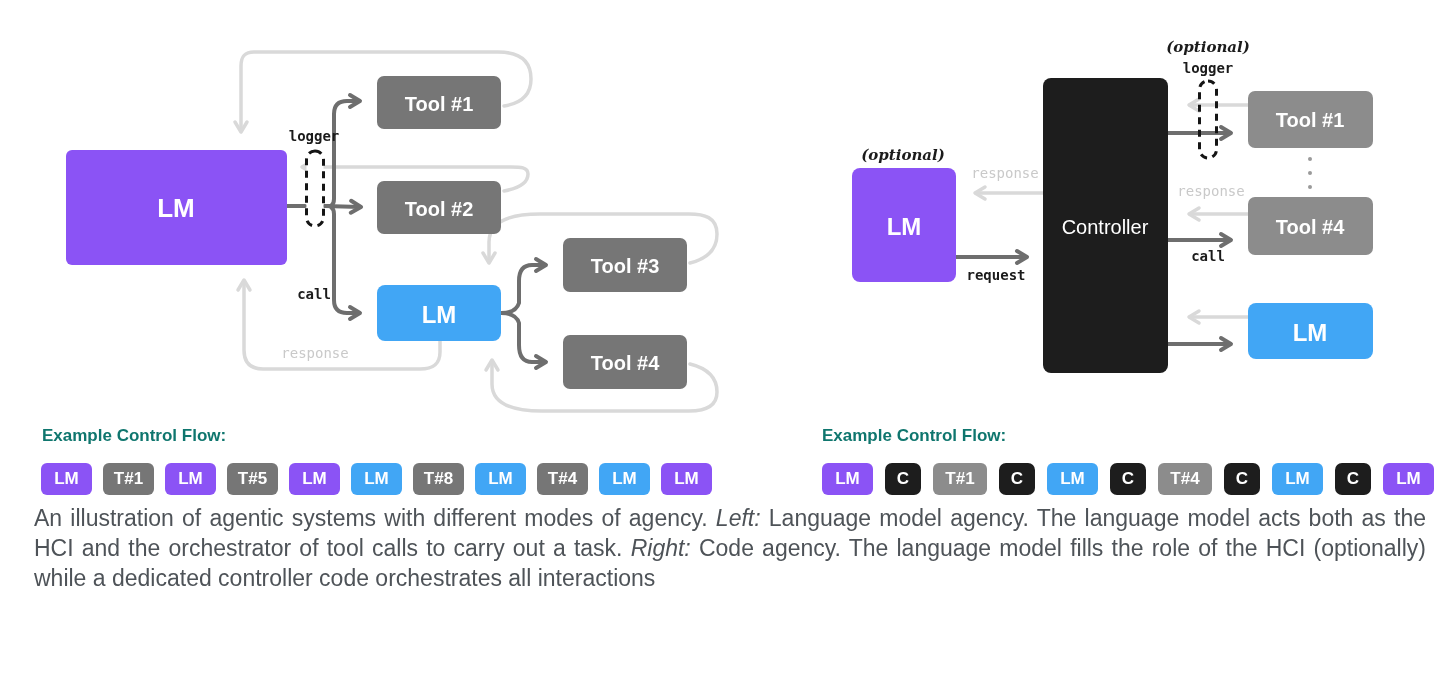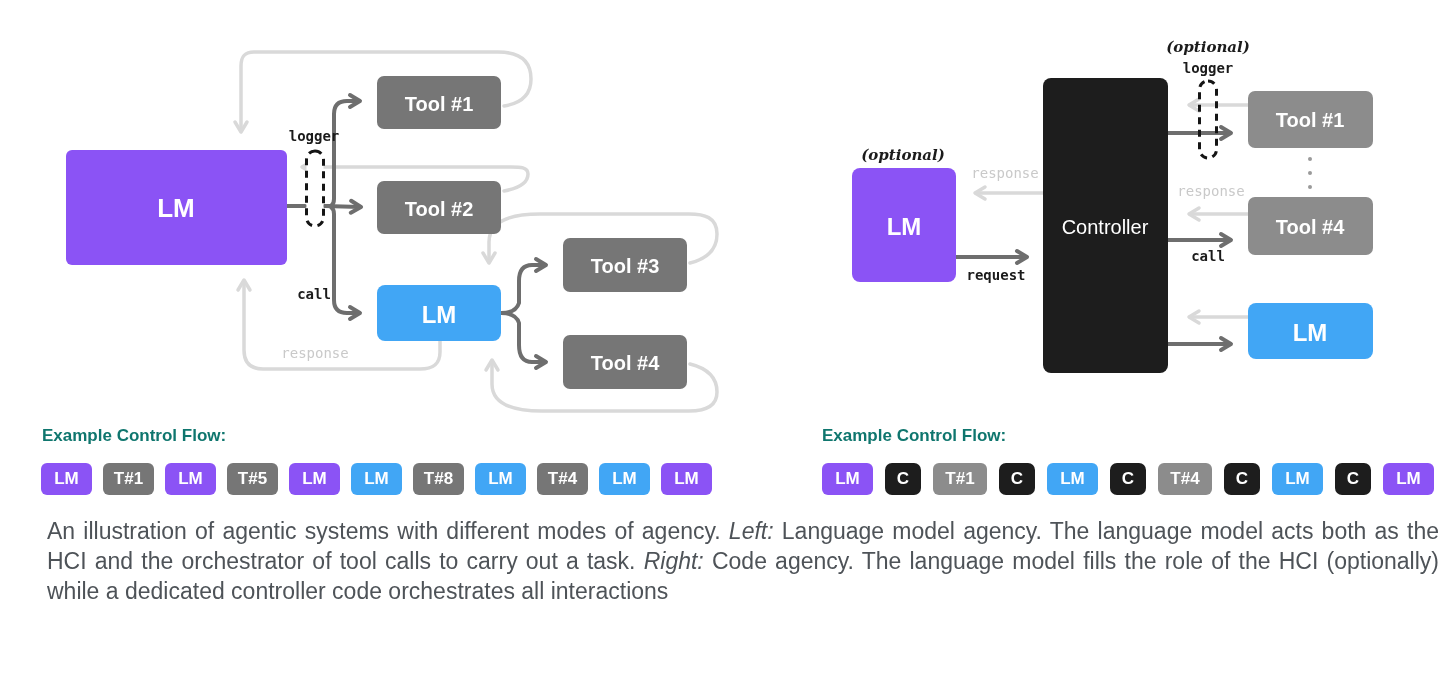--- a/index.html
+++ b/index.html
@@ -16,21 +16,21 @@
   .flow-row{position:absolute;top:463px;display:flex;gap:11px;}
   .flow-row.right-row{gap:12px;}
   .chip{height:32px;width:51px;border-radius:6px;color:#fff;font-weight:bold;font-size:17px;
         display:flex;align-items:center;justify-content:center;}
   .chip[data-type="lm-purple"]{background:#8b53f5;}
   .chip[data-type="lm-blue"]{background:#41a6f5;}
   .chip[data-type="tool-gray"]{background:#767676;}
   .chip[data-type="tool-gray-light"]{background:#8c8c8c;width:54px;}
   .chip[data-type="controller-black"]{background:#1d1d1d;width:36px;border-radius:7px;}
 
-  .caption{position:absolute;left:34px;top:503px;width:1392px;margin:13px;
+  .caption{position:absolute;left:34px;top:503px;width:1392px;margin:0;
            font-size:23px;line-height:30px;color:#4e5358;text-align:justify;}
   .caption em{font-style:italic;}
 </style>
 </head>
 <body>
 
 <svg id="diagram-svg" width="1456" height="420" viewBox="0 0 1456 420">
   <defs>
     <marker id="vd" markerUnits="userSpaceOnUse" markerWidth="18" markerHeight="18" viewBox="0 0 18 18" refX="13" refY="9" orient="auto">
       <path d="M4,3 L14,9 L4,15" fill="none" stroke="#6e6e6e" stroke-width="4" stroke-linecap="round" stroke-linejoin="round"></path>

